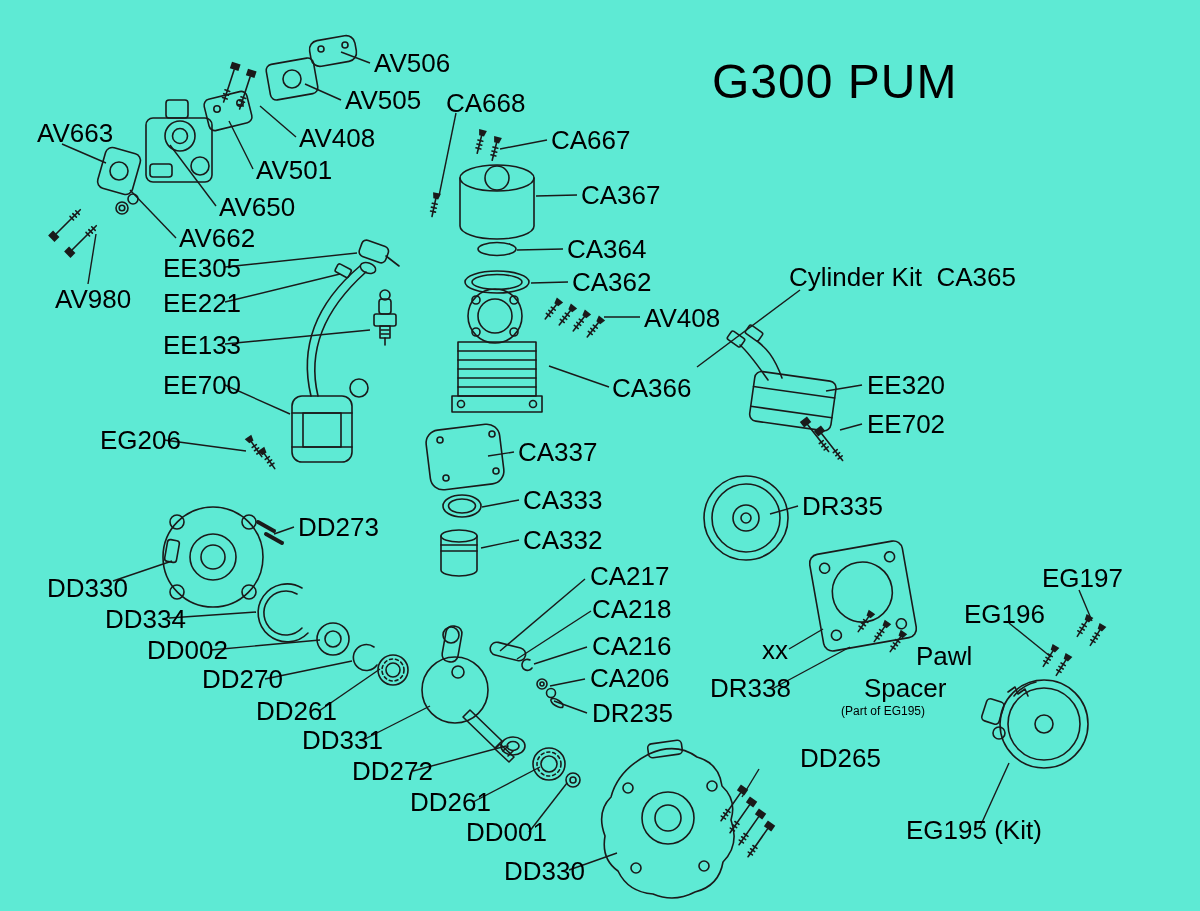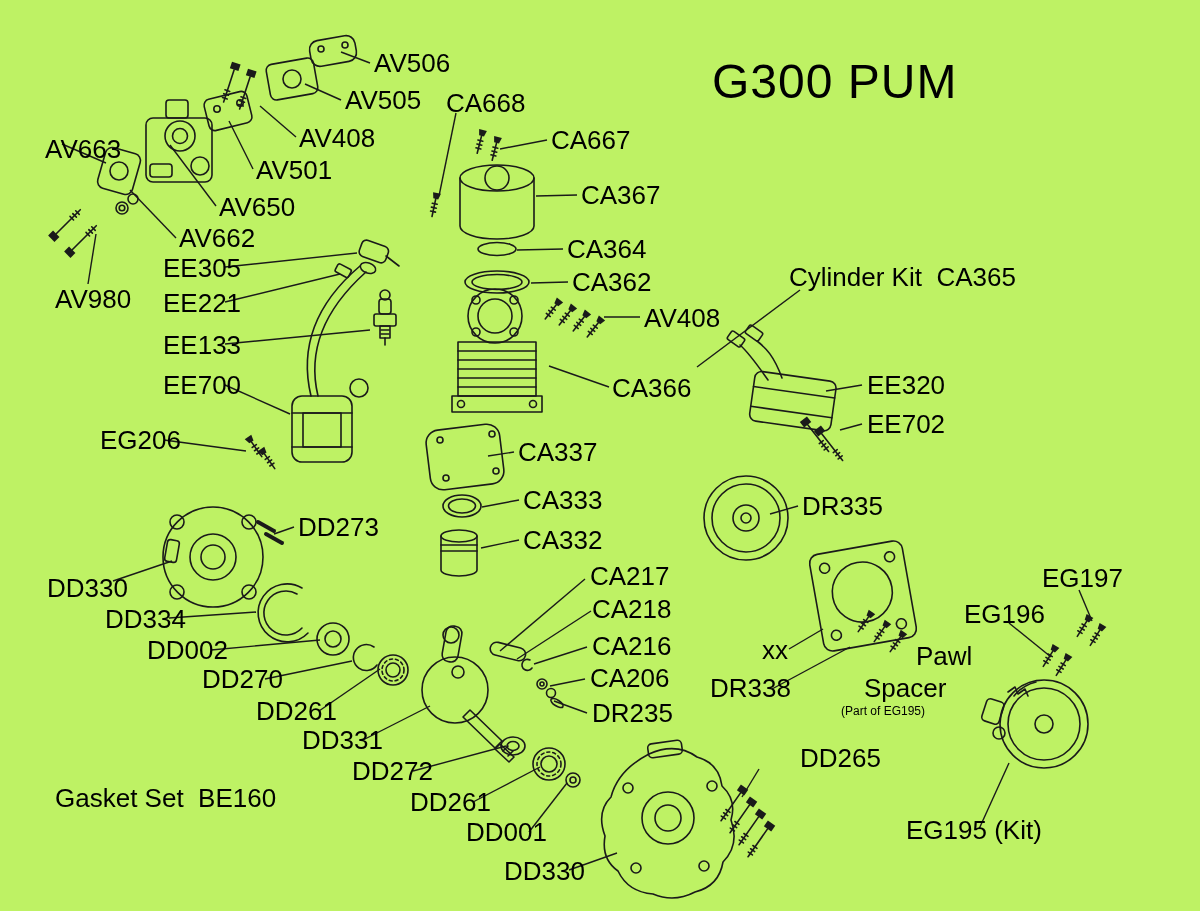--- a/index.html
+++ b/index.html
@@ -2,21 +2,21 @@
 <html><head>
 <meta charset="utf-8">
 <style>
   * { margin: 0; padding: 0; box-sizing: border-box; }
   html, body { background: #ffffff; }
   body { font-family: "Liberation Sans", sans-serif; }
   .canvas {
     position: relative;
     width: 1200px;
     height: 911px;
-    background: #bef264;
+    background: #5eead4;
     overflow: hidden;
   }
   .layer { position: absolute; left: 0; top: 0; width: 1200px; height: 911px; }
   .part-label {
     position: absolute;
     font-size: 26px;
     line-height: 1.05;
     color: #000000;
     white-space: pre;
   }
@@ -365,21 +365,21 @@
       <line x1="979" y1="829" x2="1009" y2="763" stroke="#1a1a1a" stroke-width="1.4"></line>
       <line x1="569" y1="870" x2="617" y2="853" stroke="#1a1a1a" stroke-width="1.4"></line>
     </svg>
 
   <div class="layer">
       <div class="part-label" style="left: 374px; top: 50px; color: rgb(0, 0, 0);">AV506</div>
       <div class="part-label" style="left: 345px; top: 87px; color: rgb(0, 0, 0);">AV505</div>
       <div class="part-label" style="left: 446px; top: 90px; color: rgb(0, 0, 0);">CA668</div>
       <div class="part-label" style="left: 299px; top: 125px; color: rgb(0, 0, 0);">AV408</div>
       <div class="part-label" style="left: 551px; top: 127px; color: rgb(0, 0, 0);">CA667</div>
-      <div class="part-label" style="left: 37px; top: 136px; color: rgb(0, 0, 0); margin-left: 8px;">AV663</div>
+      <div class="part-label" style="left: 37px; top: 120px; color: rgb(0, 0, 0);">AV663</div>
       <div class="part-label" style="left: 256px; top: 157px; color: rgb(0, 0, 0);">AV501</div>
       <div class="part-label" style="left: 581px; top: 182px; color: rgb(0, 0, 0);">CA367</div>
       <div class="part-label" style="left: 219px; top: 194px; color: rgb(0, 0, 0);">AV650</div>
       <div class="part-label" style="left: 179px; top: 225px; color: rgb(0, 0, 0);">AV662</div>
       <div class="part-label" style="left: 567px; top: 236px; color: rgb(0, 0, 0);">CA364</div>
       <div class="part-label" style="left: 163px; top: 255px; color: rgb(0, 0, 0);">EE305</div>
       <div class="part-label" style="left: 572px; top: 269px; color: rgb(0, 0, 0);">CA362</div>
       <div class="part-label" style="left: 789px; top: 264px; color: rgb(0, 0, 0);">Cylinder Kit  CA365</div>
       <div class="part-label" style="left: 163px; top: 290px; color: rgb(0, 0, 0);">EE221</div>
       <div class="part-label" style="left: 55px; top: 286px; color: rgb(0, 0, 0);">AV980</div>
@@ -408,21 +408,20 @@
       <div class="part-label" style="left: 202px; top: 666px; color: rgb(0, 0, 0);">DD270</div>
       <div class="part-label" style="left: 590px; top: 665px; color: rgb(0, 0, 0);">CA206</div>
       <div class="part-label" style="left: 864px; top: 675px; color: rgb(0, 0, 0);">Spacer</div>
       <div class="part-label" style="left: 841px; top: 705px; font-size: 12px; color: rgb(0, 0, 0);">(Part of EG195)</div>
       <div class="part-label" style="left: 256px; top: 698px; color: rgb(0, 0, 0);">DD261</div>
       <div class="part-label" style="left: 592px; top: 700px; color: rgb(0, 0, 0);">DR235</div>
       <div class="part-label" style="left: 710px; top: 675px; color: rgb(0, 0, 0);">DR338</div>
       <div class="part-label" style="left: 302px; top: 727px; color: rgb(0, 0, 0);">DD331</div>
       <div class="part-label" style="left: 352px; top: 758px; color: rgb(0, 0, 0);">DD272</div>
       <div class="part-label" style="left: 752px; top: 745px; color: rgb(0, 0, 0); margin-left: 48px;">DD265</div>
-      <div class="part-label" style="left: 55px; top: 785px; color: rgb(0, 0, 0);">Gasket Set  BE160</div>
       <div class="part-label" style="left: 410px; top: 789px; color: rgb(0, 0, 0);">DD261</div>
       <div class="part-label" style="left: 466px; top: 819px; color: rgb(0, 0, 0);">DD001</div>
       <div class="part-label" style="left: 906px; top: 817px; color: rgb(0, 0, 0);">EG195 (Kit)</div>
       <div class="part-label" style="left: 504px; top: 858px; color: rgb(0, 0, 0);">DD330</div>
     </div>
 
   <div class="page-title">G300 PUM</div>
 
 </div>
 

